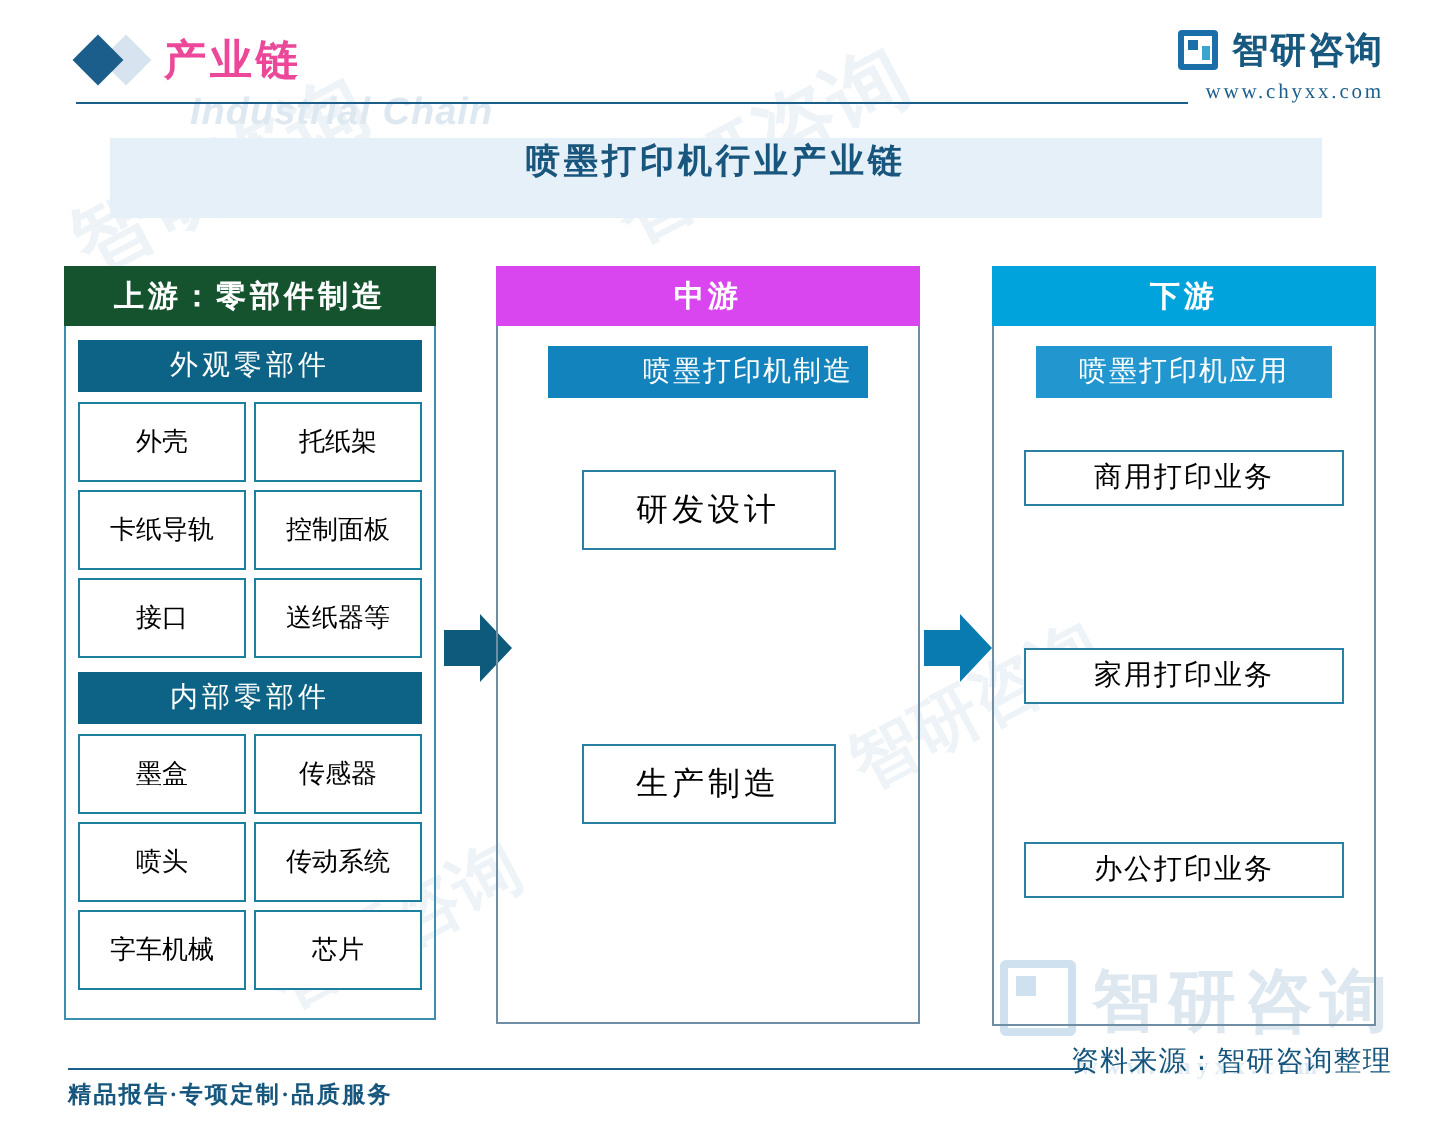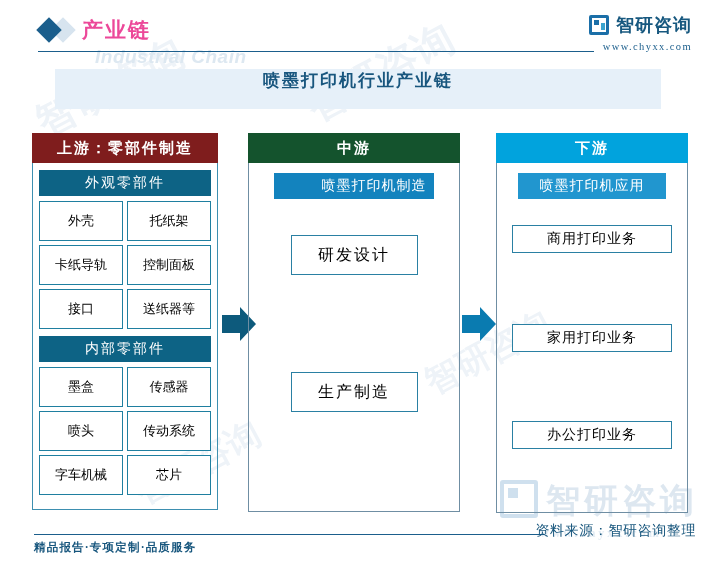--- a/index.html
+++ b/index.html
@@ -211,21 +211,21 @@
     letter-spacing: 2px;
     font-family: "Liberation Serif", "DejaVu Serif", serif;
   }
   .col-body {
     box-sizing: border-box;
     position: relative;
   }
 
   
   #col-up { left: 32px; top: 133px; width: 186px; }
-  #col-up .col-head { background: #7f1d1d; text-align: right; }
+  #col-up .col-head { background: #14532d; text-align: right; }
   #col-up .col-body {
     border: 1px solid #3d8fb0;
     border-top: none;
     height: 347px;
     padding: 7px 6px 6px 6px;
   }
   .sub-head {
     background: #0d6385;
     color: #ffffff;
     height: 26px;
@@ -254,21 +254,21 @@
     line-height: 1.15;
     color: #000000;
     font-family: "Liberation Serif", "DejaVu Serif", serif;
     padding: 0 2px;
     box-sizing: border-box;
   }
   .gap-block { height: 7px; }
 
   
   #col-mid { left: 248px; top: 133px; width: 212px; }
-  #col-mid .col-head { background: #14532d; }
+  #col-mid .col-head { background: #d946ef; }
   #col-mid .col-body {
     border: 1px solid #6f8ea3;
     border-top: none;
     height: 349px;
     padding: 10px 12px;
   }
   .badge {
     color: #ffffff;
     height: 26px;
     display: flex;

